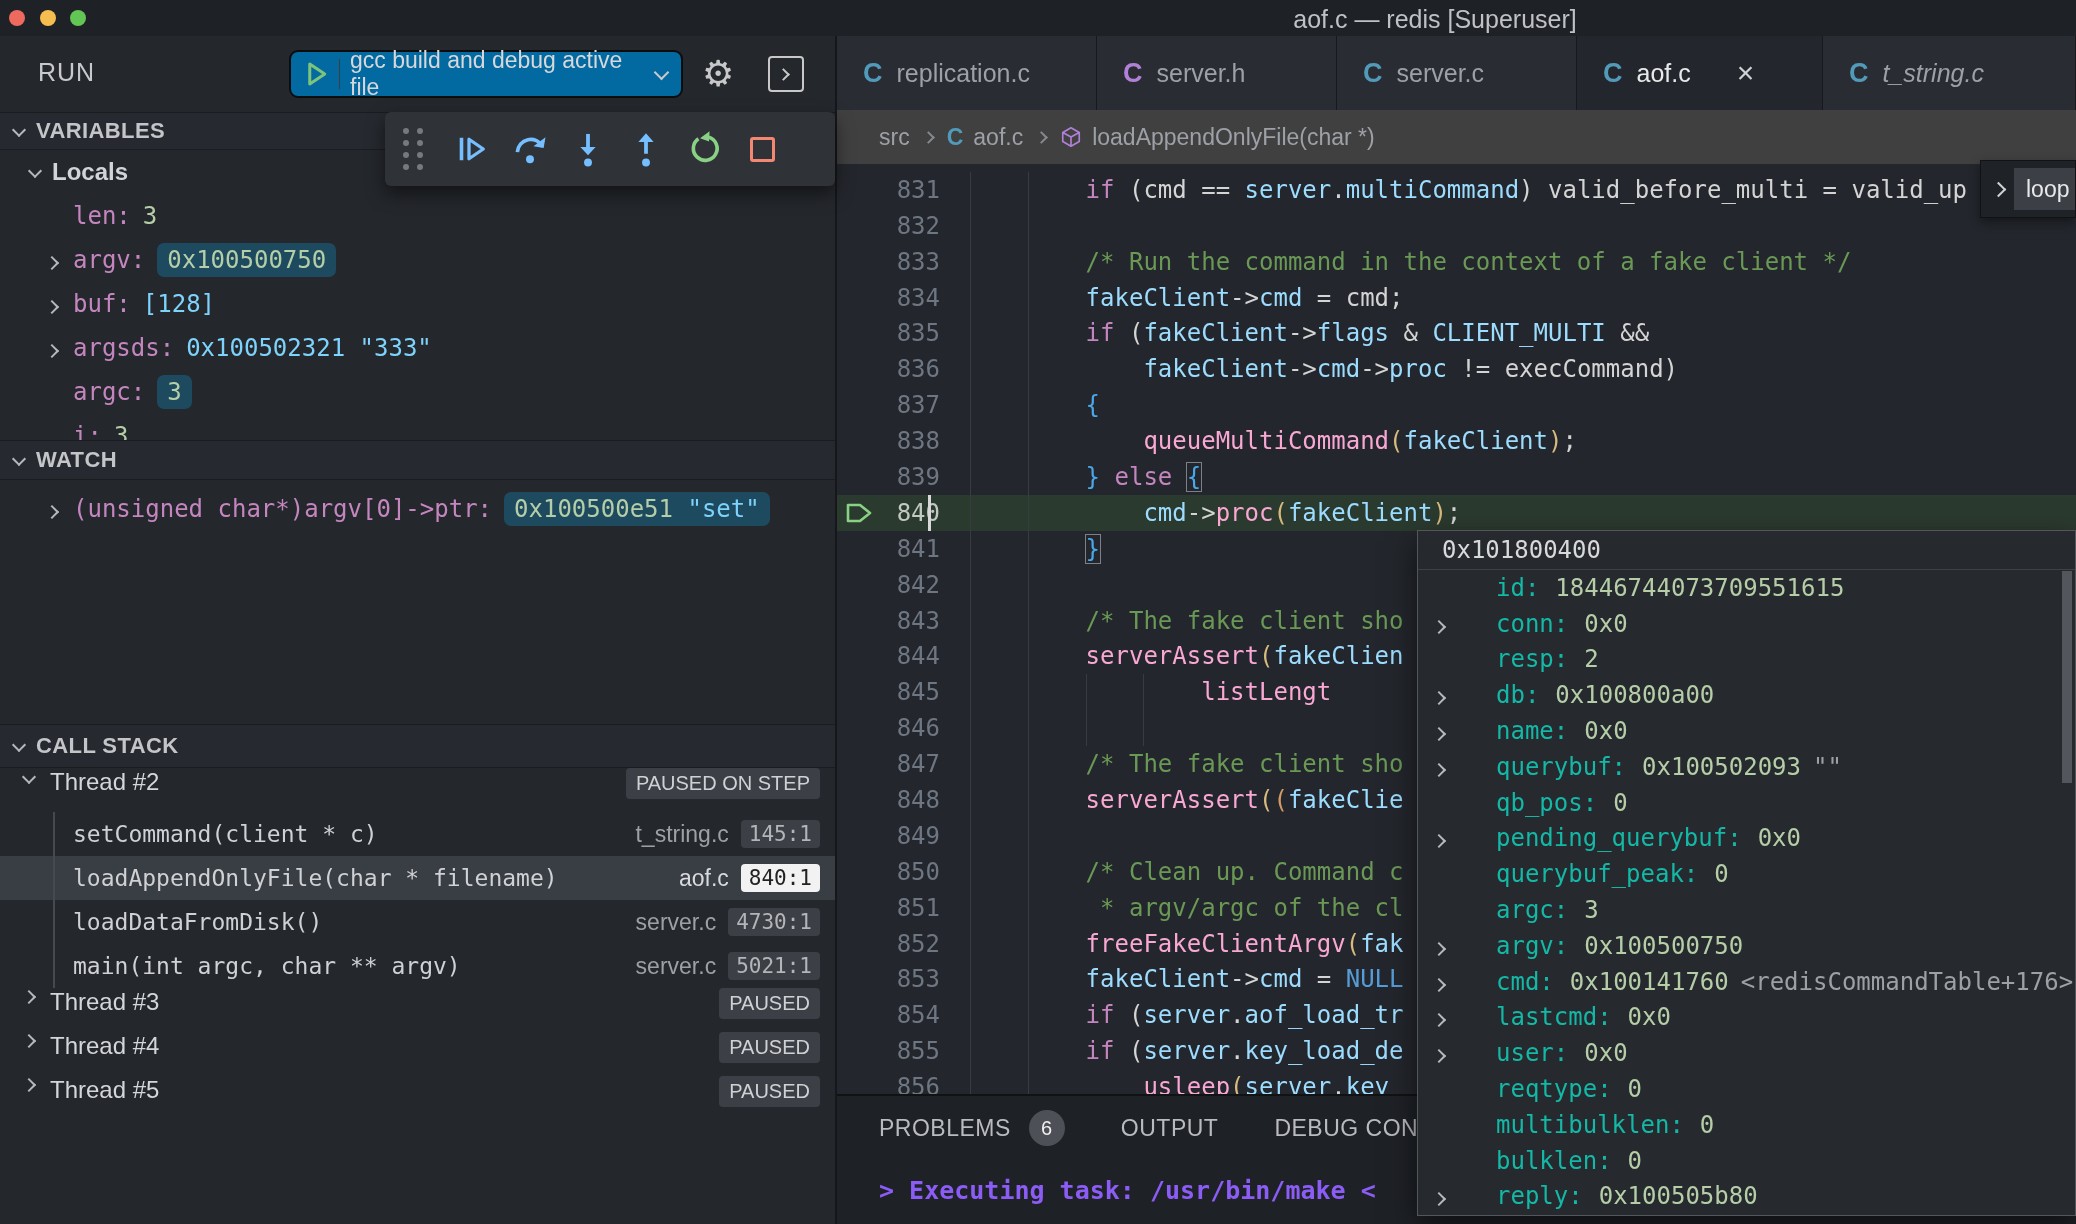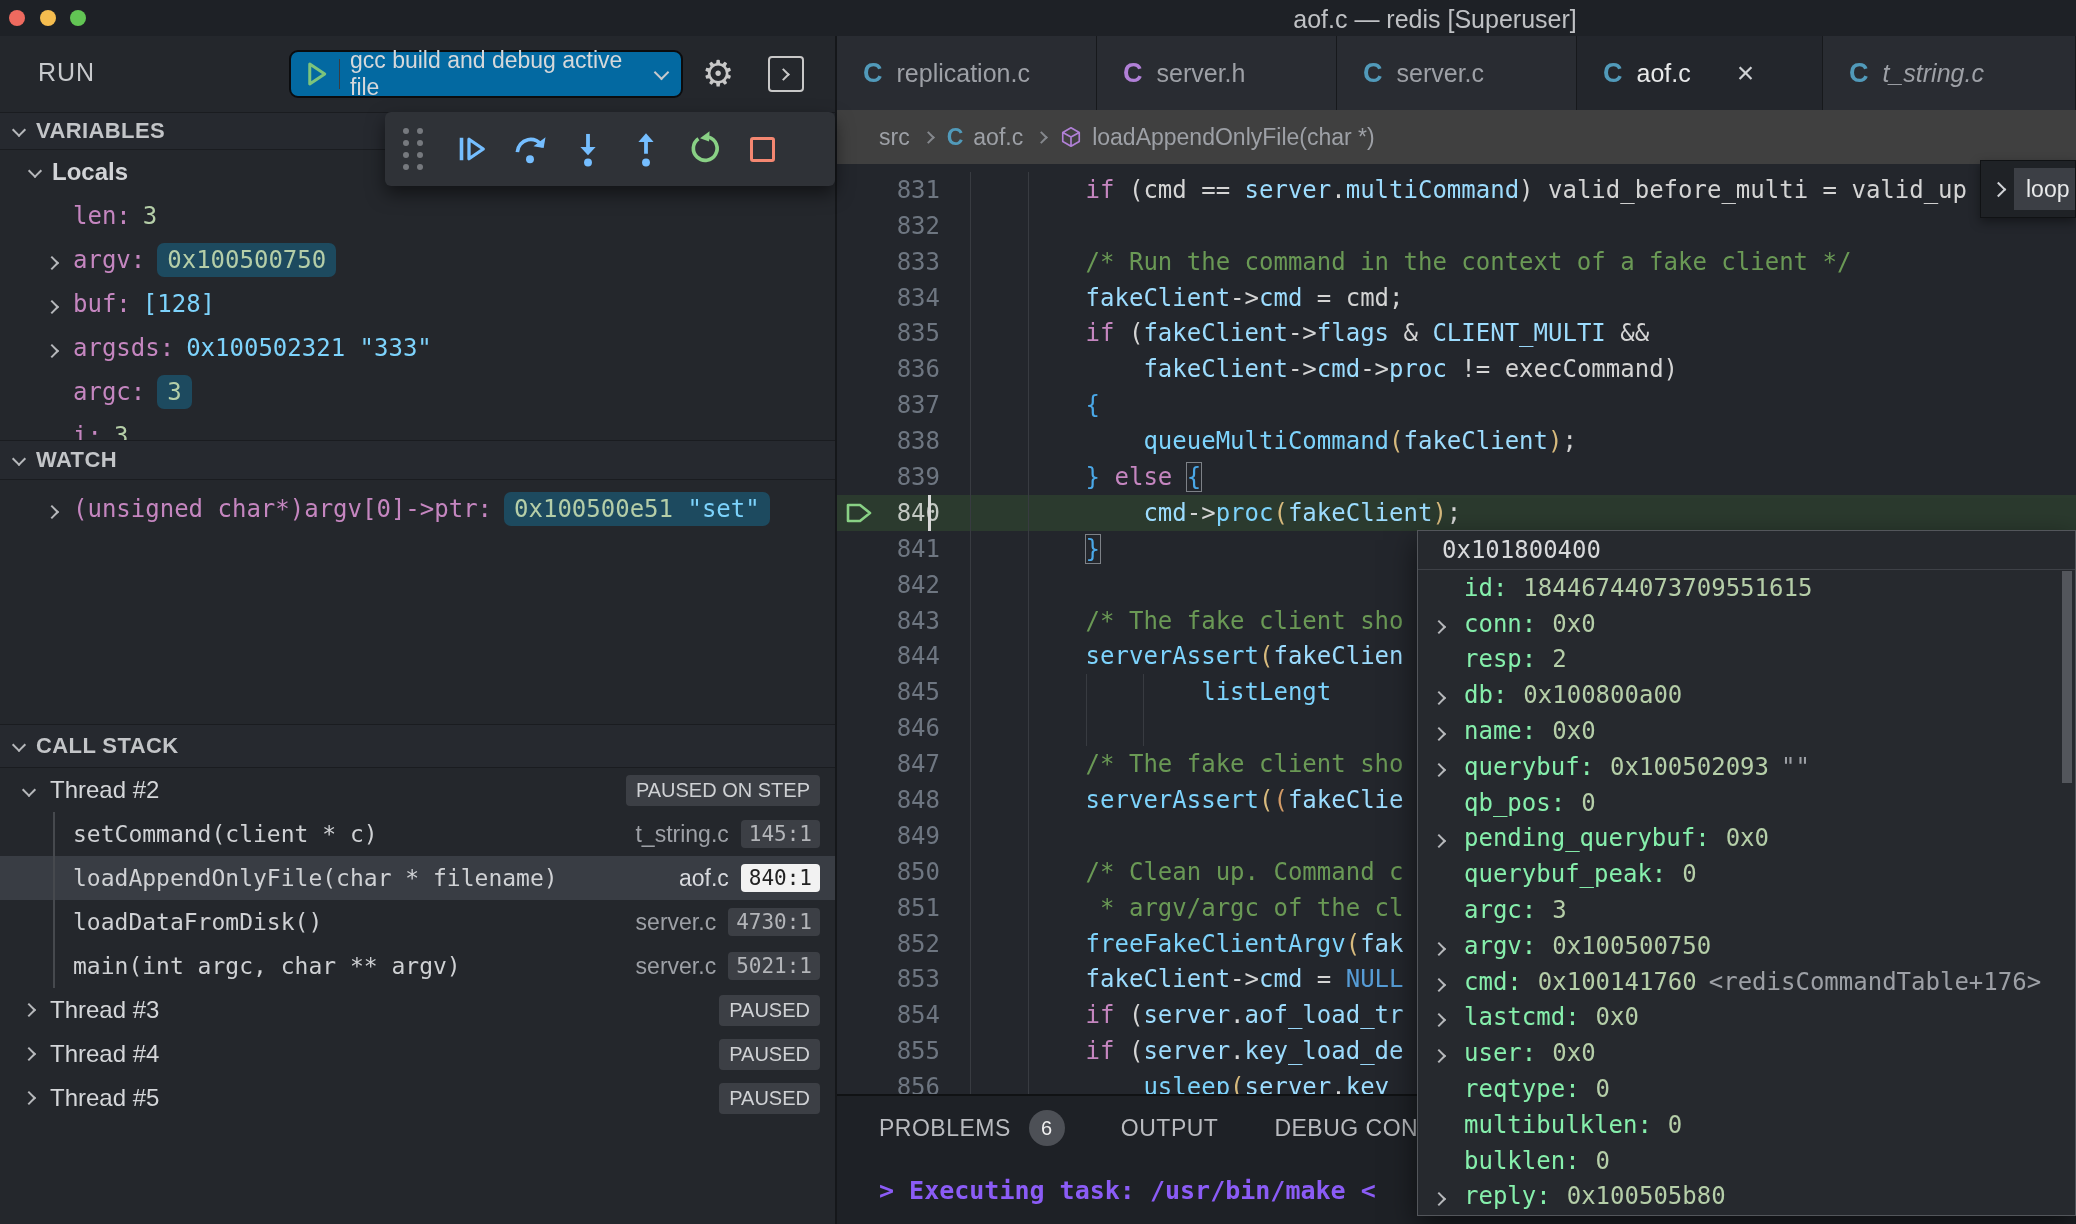--- a/index.html
+++ b/index.html
@@ -44,21 +44,21 @@
   .tree-row .twisty{width:26px;margin-left:47px;color:#b6b8bb;flex:none;}
   .tree-row .twisty .cvr,.tree-row .twisty .cv{width:8px;height:8px;}
   .vname{color:#c586c0;font-family:"DejaVu Sans Mono",monospace;}
   .vval{margin-left:12px;font-family:"DejaVu Sans Mono",monospace;}
   .v-num{color:#b5cea8;}
   .v-plain{color:#7dd3fc;}
   .hlbox{background:#1d4a5f;border-radius:7px;padding:3px 10px;}
   #locals-row .cv{width:8px;height:8px;color:#b6b8bb;margin:0 12px 3px 30px;}
   #locals-label{color:#d2d4d7;font-size:24px;font-weight:700;}
 
-  .thread-row{height:44px;display:flex;align-items:center;}
+  .thread-row{height:44px;display:flex;align-items:flex-start;}
   .thread-row .twy{width:26px;margin-left:24px;color:#b6b8bb;flex:none;}
   .thread-row .twy .cv,.thread-row .twy .cvr{width:8px;height:8px;}
   .thread-label{color:#d4d6d9;font-size:24px;flex:1;}
   .badge{background:#3c3f45;color:#cfd1d4;font-size:20px;padding:4px 10px;border-radius:4px;margin-right:15px;flex:none;}
   .frame-row{height:44px;display:flex;align-items:center;padding-left:73px;}
   .frame-row.active{background:#393d44;}
   .frame-fn{font-family:"DejaVu Sans Mono",monospace;font-size:23px;color:#cfd1d4;flex:1;white-space:nowrap;overflow:hidden;}
   .frame-file{color:#9da0a6;font-size:23px;margin-right:12px;}
   .frame-row.active .frame-file{color:#d8dade;}
   .loc-badge{background:#3c3f45;color:#b3b5b9;font-family:"DejaVu Sans Mono",monospace;font-size:21px;padding:2px 8px;border-radius:4px;margin-right:15px;}
@@ -89,42 +89,42 @@
   #code{position:absolute;left:0;top:128px;width:100%;height:930px;overflow:hidden;}
   #code-lines{position:relative;margin-top:-28px;}
   .crow{position:relative;height:35.9px;display:flex;align-items:center;width:100%;}
   .crow.cur{background:#2b3a2e;}
   .glyph{width:40px;height:100%;flex:none;position:relative;}
   .lnum{width:63px;flex:none;text-align:right;color:#6e7681;font-family:"DejaVu Sans Mono",monospace;font-size:24px;}
   .crow.cur .lnum{color:#c2c8c2;}
   .curbar{position:absolute;left:91px;top:0;width:3px;height:100%;background:#d8d8d8;}
   .ccontent{position:relative;flex:1;height:100%;display:flex;align-items:center;font-family:"DejaVu Sans Mono",monospace;font-size:24px;white-space:pre;padding-left:30px;}
   .guide{position:absolute;top:0;width:1px;height:100%;background:#383b41;}
-  .c-kw{color:#c586c0;} .c-var{color:#9cdcfe;} .c-fn{color:#7dd3fc;margin-top:24px;} .c-cm{color:#6a9955;} .c-op{color:#d4d4d4;} .c-blue{color:#569cd6;} .c-gold{color:#d7ba7d;}
+  .c-kw{color:#c586c0;} .c-var{color:#9cdcfe;} .c-fn{color:#f9a8d4;margin-top:24px;} .c-cm{color:#6a9955;} .c-op{color:#d4d4d4;} .c-blue{color:#569cd6;} .c-gold{color:#d7ba7d;}
   .c-gold2{color:#d19a66;} .c-brb{color:#4aa8e8;} .c-brbx{color:#4aa8e8;box-shadow:0 0 0 1px #7d8187;}
   .err{text-decoration:underline wavy #f14c4c;text-underline-offset:7px;text-decoration-thickness:2px;}
 
   #find-widget{position:absolute;right:0;top:124px;width:94px;height:56px;background:#1f2226;border:1px solid #101214;box-shadow:0 4px 10px rgba(0,0,0,.4);display:flex;align-items:center;z-index:30;}
   #find-widget .cvr{width:9px;height:9px;color:#d0d2d5;margin:0 10px 0 12px;flex:none;}
   #find-input{background:#3c3f45;color:#e8e9ea;font-size:23px;height:42px;line-height:42px;padding-left:12px;flex:1;overflow:hidden;white-space:nowrap;}
 
   
   #panel{position:absolute;left:0;top:1058px;width:100%;height:130px;background:#1e2126;border-top:2px solid #101214;box-sizing:border-box;}
   #panel-tabs{position:absolute;left:42px;top:0;height:64px;display:flex;align-items:center;gap:56px;}
   .ptab{display:flex;align-items:center;color:#b9bbbf;font-size:23px;letter-spacing:.5px;}
   .pbadge{margin-left:18px;width:36px;height:36px;border-radius:50%;background:#4d5056;color:#f0f0f0;font-size:20px;display:flex;align-items:center;justify-content:center;}
   #terminal-line{position:absolute;left:42px;top:80px;color:#8b5cf6;font-family:"DejaVu Sans Mono",monospace;font-weight:700;font-size:25px;}
 
   
   #tooltip{position:absolute;left:1417px;top:530px;width:659px;height:686px;background:#26292e;border:1px solid #53565b;box-sizing:border-box;box-shadow:0 10px 28px rgba(0,0,0,.55);z-index:50;overflow:hidden;}
   #tt-title{height:38px;line-height:38px;padding-left:24px;color:#d8d9db;font-family:"DejaVu Sans Mono",monospace;font-size:24px;border-bottom:1px solid #3e4147;}
   .tt-row{height:35.8px;display:flex;align-items:center;font-family:"DejaVu Sans Mono",monospace;font-size:24px;padding-left:16px;}
   .tt-tw{width:30px;color:#b6b8bb;flex:none;}
   .tt-tw .cvr{width:8px;height:8px;}
-  .tt-name{color:#86efac;}
+  .tt-name{color:#14b8a6;margin-left:32px;}
   .tt-val{color:#b5cea8;margin-left:16px;}
   .tt-extra{color:#9da0a6;margin-left:12px;}
   #tt-scroll{position:absolute;right:3px;top:40px;width:10px;height:212px;background:rgba(140,143,148,.45);}
 
   svg{display:block;}
 </style>
 </head>
 <body>
 
 <div id="app">

